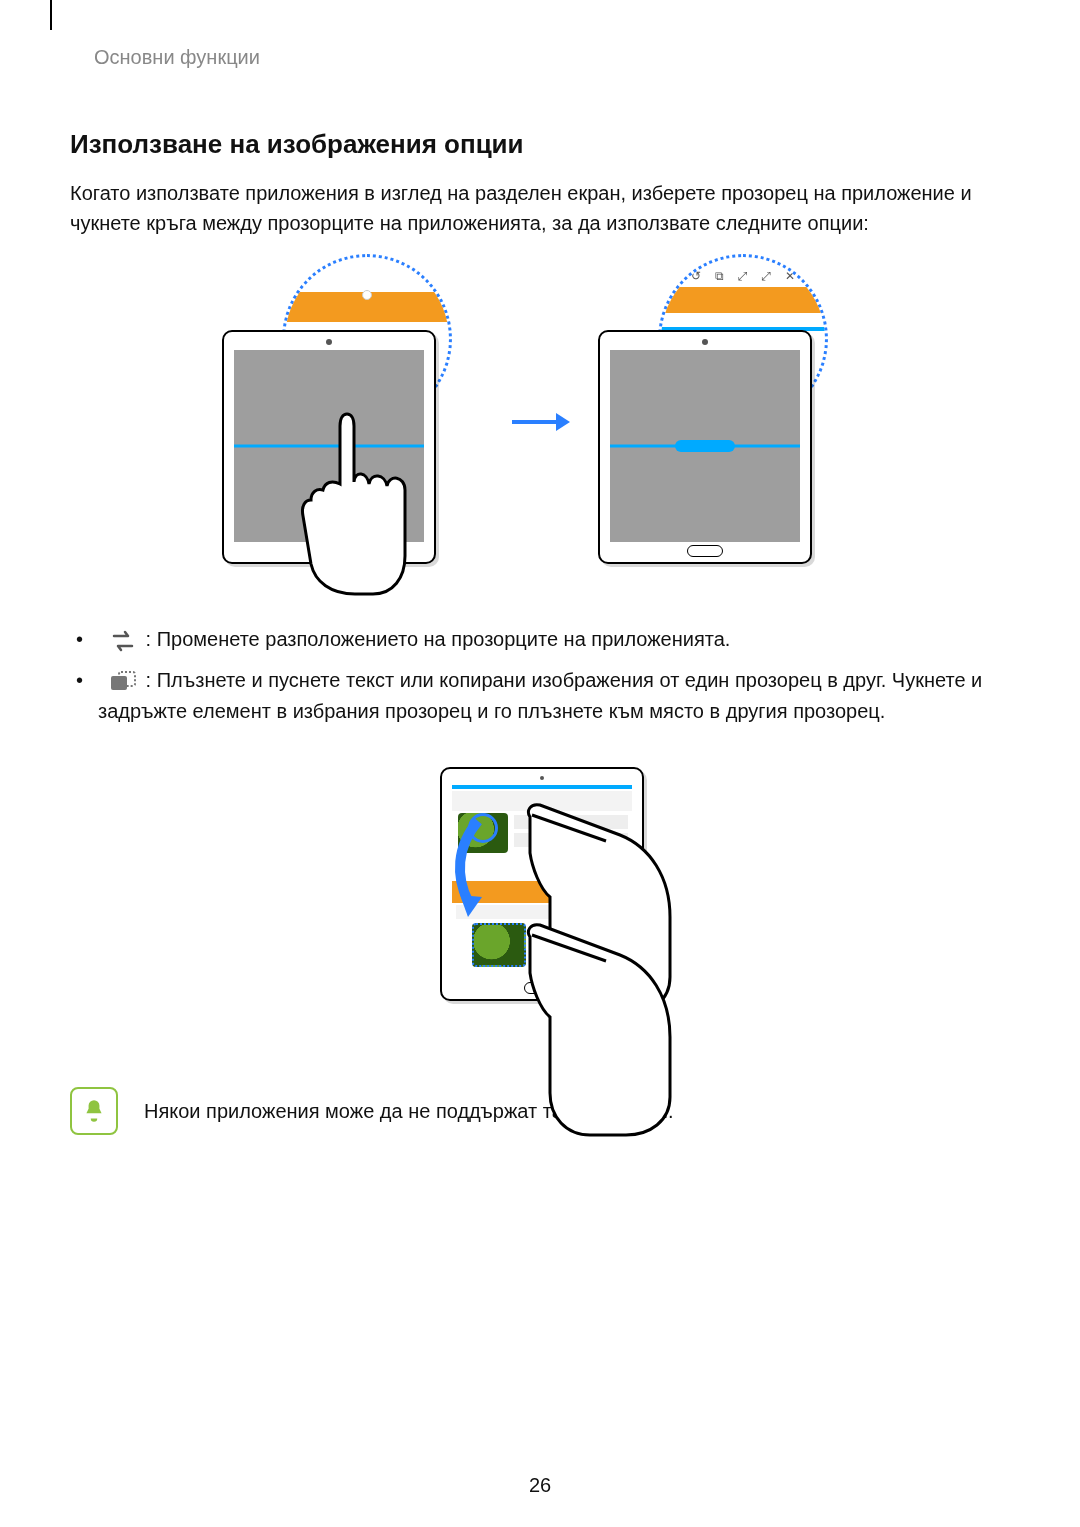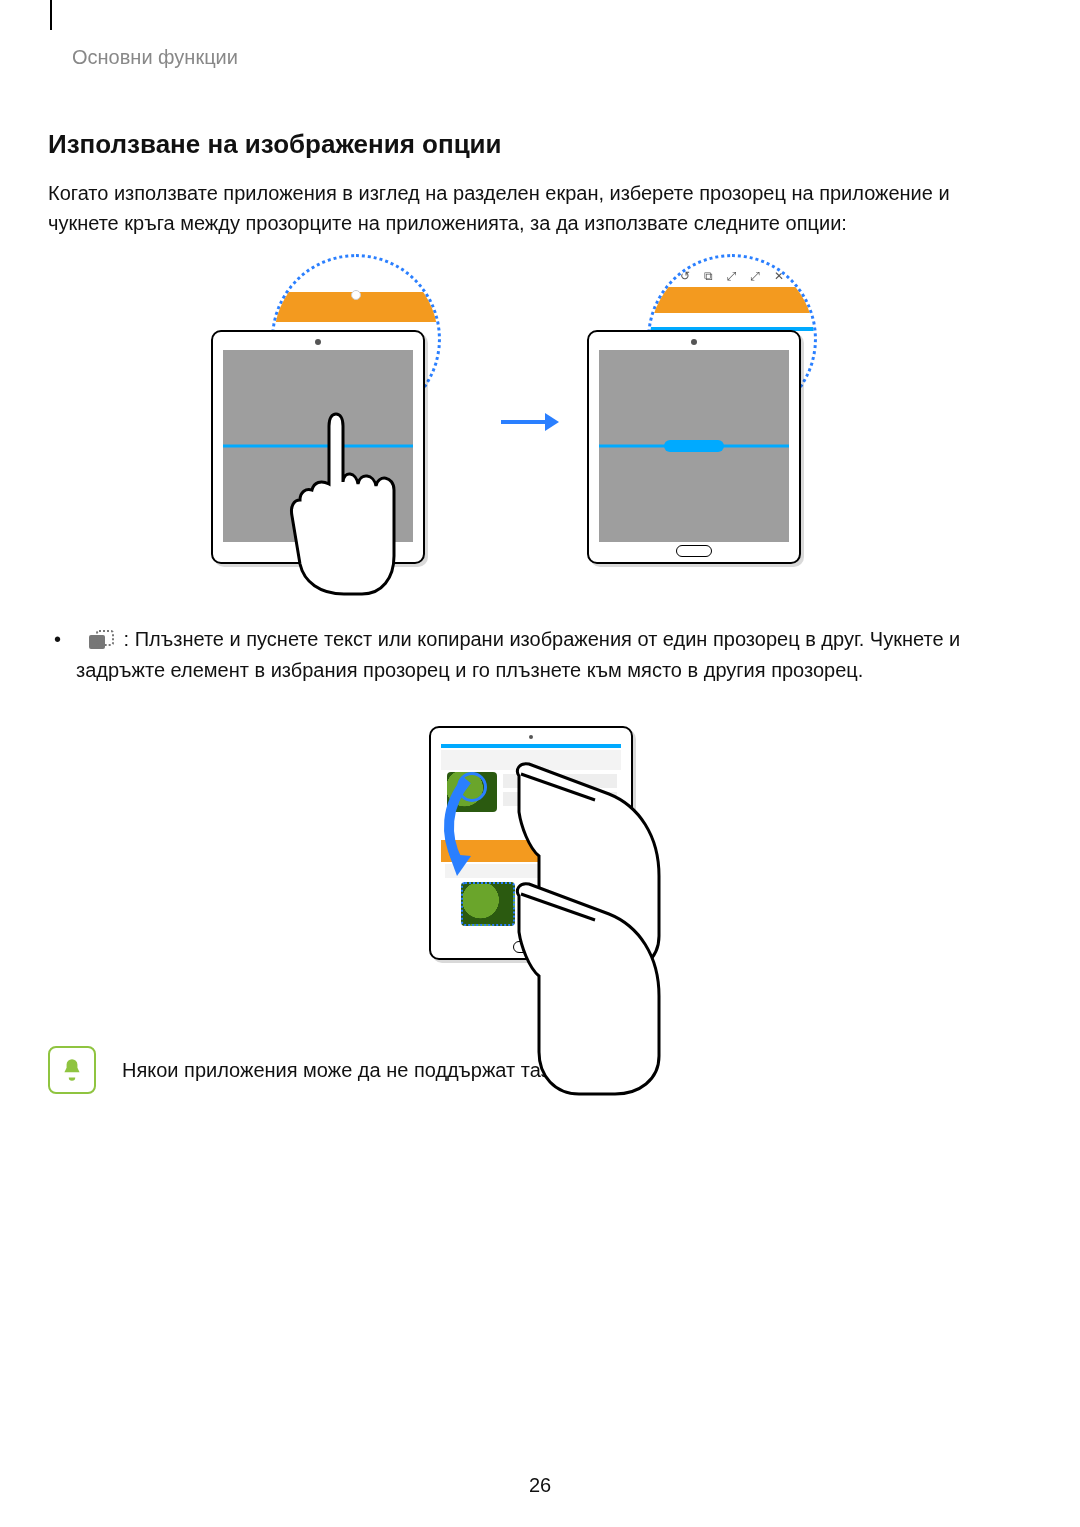--- a/index.html
+++ b/index.html
@@ -7,21 +7,21 @@
     padding: 0;
     background: #fff;
     font-family: Arial, "Helvetica Neue", Helvetica, sans-serif;
     color: #111;
     width: 1080px;
   }
   .page {
     position: relative;
     width: 1080px;
     height: 1527px;
-    padding: 40px 70px 0 48px;
+    padding: 40px 70px 0 70px;
     box-sizing: border-box;
   }
   .top-rule {
     position: absolute;
     left: 50px;
     top: 0;
     width: 2px;
     height: 30px;
     background: #000;
   }
@@ -242,20 +242,27 @@
         </div>
         <div class="home"></div>
       </div>
     </div>
   </div>
 
   <ul class="opts">
     <li>
       <span class="inline-icon">
         <svg viewBox="0 0 26 22">
+            <path d="M4 6 H18 L15 2 M22 16 H8 L11 20" fill="none" stroke="#555" stroke-width="2.5" stroke-linecap="round" stroke-linejoin="round"></path>
+          </svg>
+      </span><span> : Променете разположението на прозорците на приложенията.</span>
+    </li>
+    <li>
+      <span class="inline-icon">
+        <svg viewBox="0 0 26 22">
           <rect x="1" y="5" width="16" height="14" rx="2" fill="#777"></rect>
           <rect x="9" y="1" width="16" height="14" rx="2" fill="none" stroke="#777" stroke-width="2" stroke-dasharray="2 2"></rect>
         </svg>
       </span><span> : Плъзнете и пуснете текст или копирани изображения от един прозорец в друг. Чукнете и задръжте елемент в избрания прозорец и го плъзнете към място в другия прозорец.</span>
     </li>
   </ul>
 
   <div class="fig2-wrap">
     <div class="tablet2" style="position:absolute; left:80px; top:10px;">
       <div class="cam"></div>

